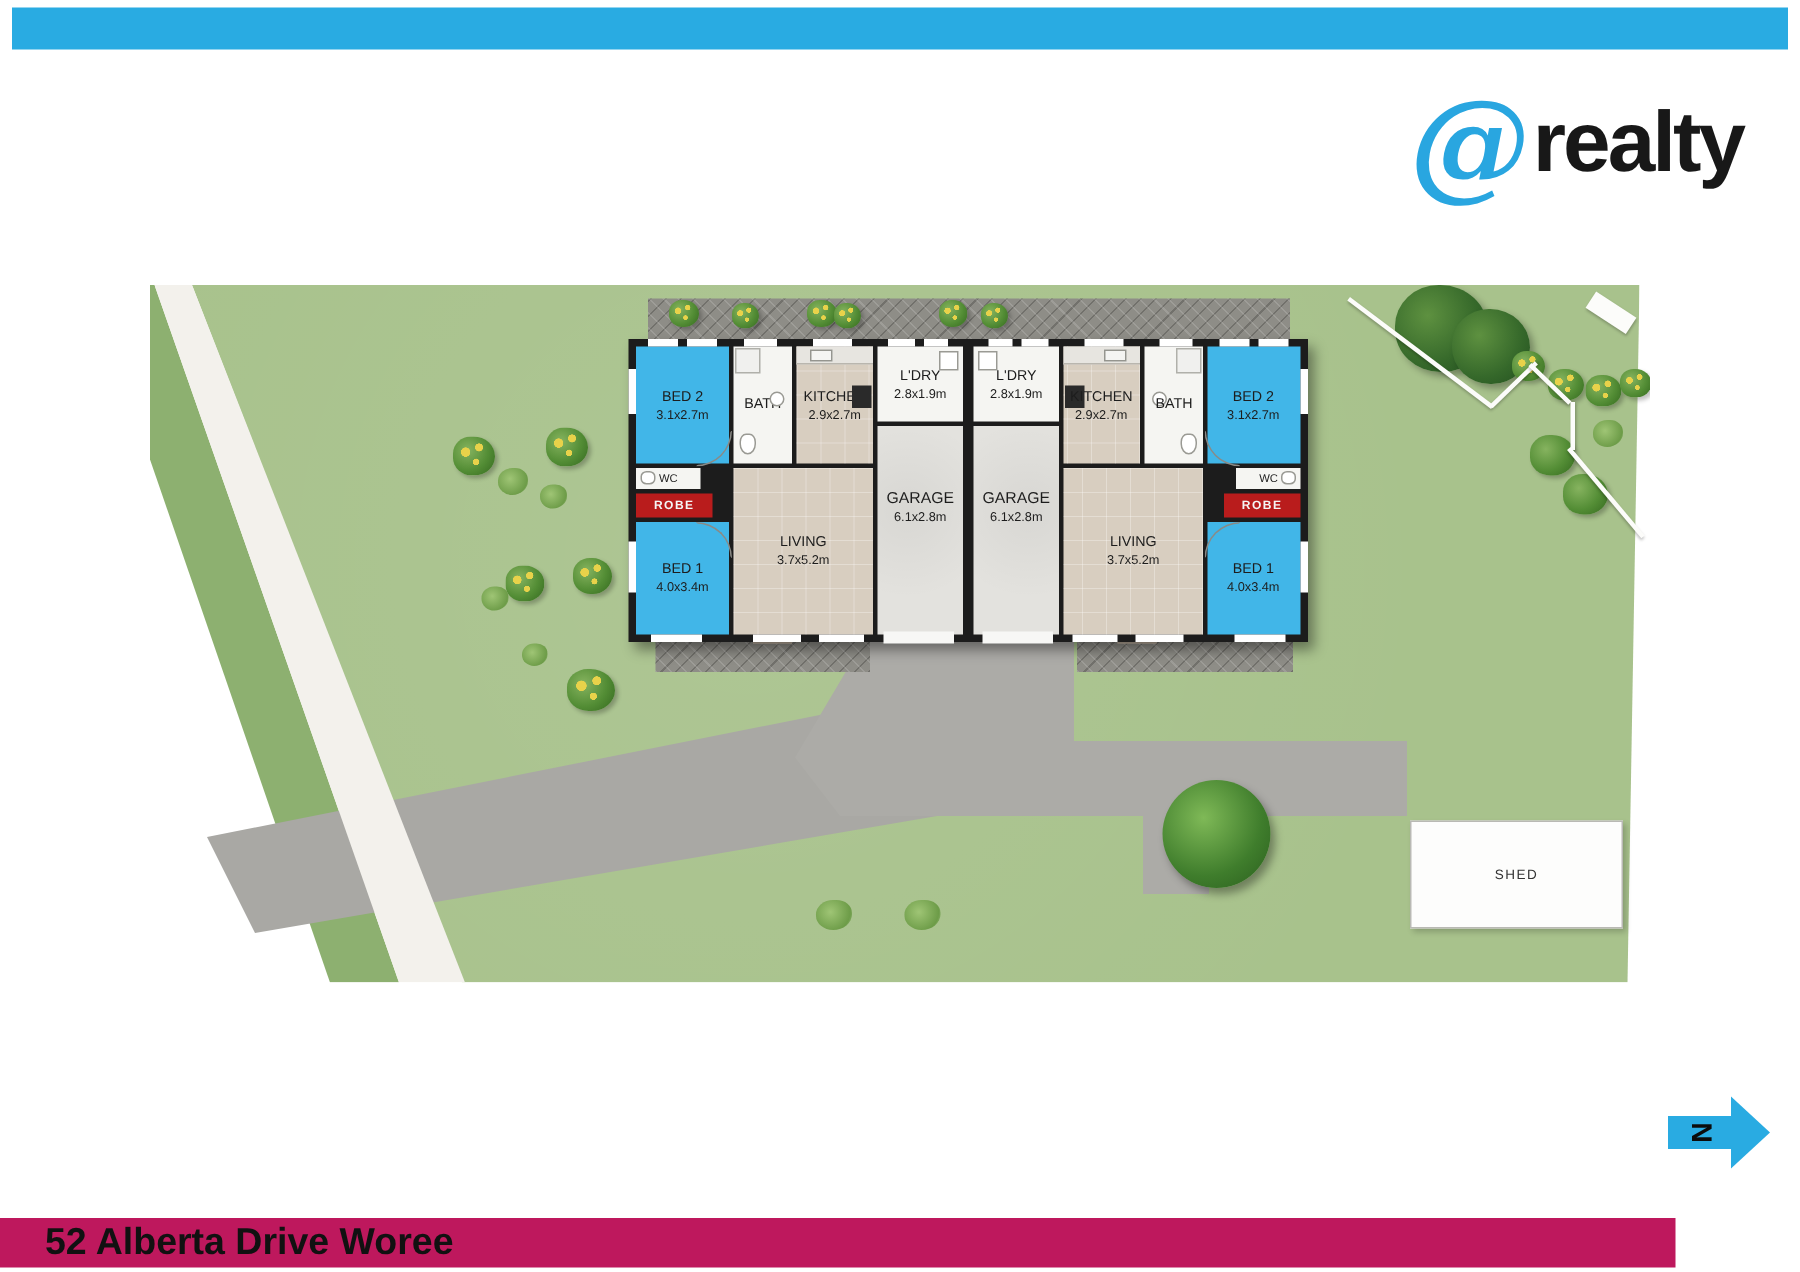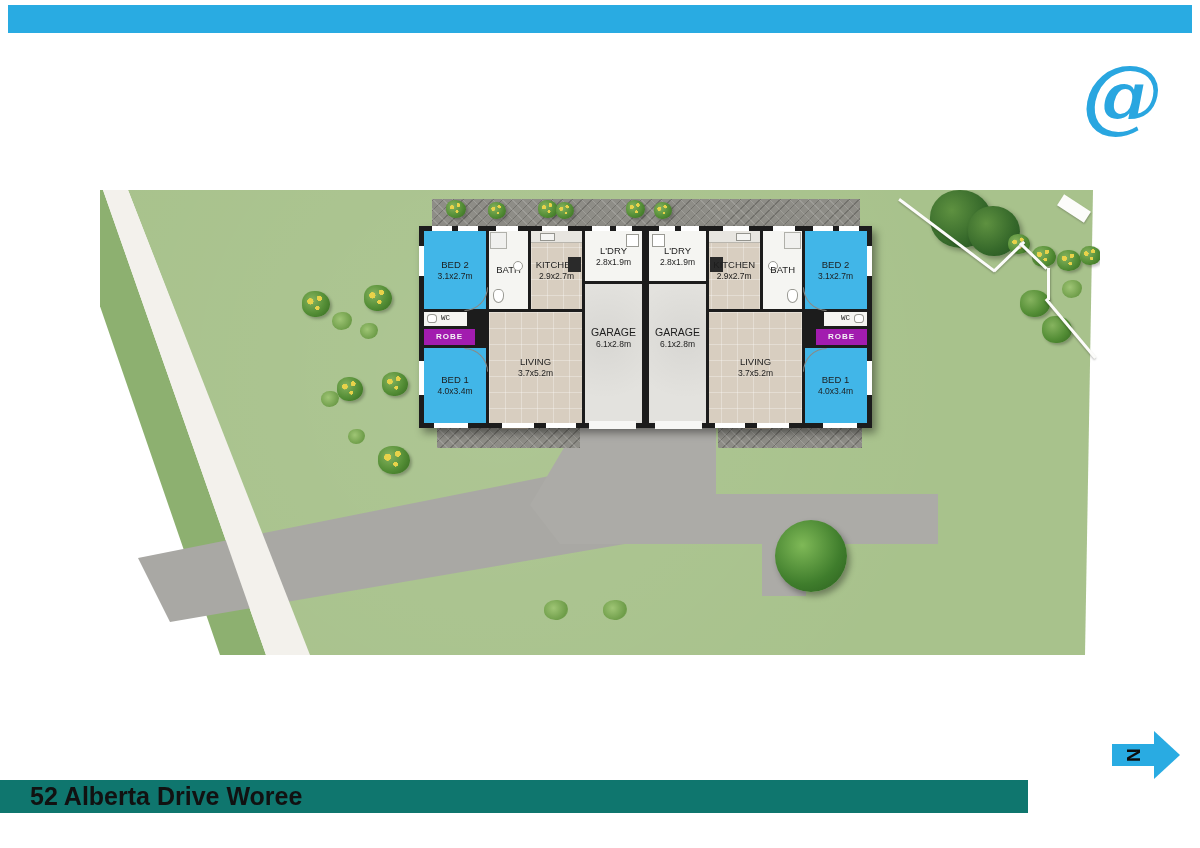--- a/index.html
+++ b/index.html
@@ -2,21 +2,21 @@
 <html><head>
 <meta charset="utf-8">
 <style>
   html,body{margin:0;padding:0;background:#ffffff;}
   #page{position:relative;width:1200px;height:848px;background:#fff;overflow:hidden;
         font-family:"Liberation Sans", sans-serif;}
   .abs{position:absolute;}
 
   
   #top-bar{left:8px;top:5px;width:1184px;height:28px;background:#29abe2;}
-  #address-bar{left:0;top:780px;width:1028px;height:33px;background:#0f766e;
+  #address-bar{left:0;top:812px;width:1117px;height:33px;background:#be185d;
     display:flex;align-items:center;}
   #address-bar span{margin-left:30px;font-size:25px;font-weight:bold;color:#111;}
 
   
   #logo{right:38px;top:52px;height:86px;display:flex;align-items:center;}
   #logo .at{font-family:"DejaVu Serif", serif;font-style:italic;font-weight:bold;
     font-size:80px;color:#29a6e0;line-height:1;}
   #logo .word{font-size:57px;font-weight:bold;color:#181818;letter-spacing:-2px;
     margin-left:2px;}
 
@@ -81,23 +81,23 @@
   .unit.flipped .fixture{transform:scaleX(-1);}
 
   .bed-blue{background:#41b6e8;}
   .floor-white{background:#f5f5f2;}
   .floor-tile{background-color:#d8cec0;
     background-image:linear-gradient(rgba(255,255,255,.3) 1px, transparent 1px),
                      linear-gradient(90deg, rgba(255,255,255,.3) 1px, transparent 1px);
     background-size:16px 16px;}
   .floor-concrete{background:#e3e2de;
     background-image:radial-gradient(circle at 35% 40%, rgba(0,0,0,.05), transparent 65%);}
-  .robe-bar{background:#a21caf;align-items:center;}
+  .robe-bar{background:#b91c1c;align-items:center;}
   .robe-bar .nm{font-size:8px;font-weight:bold;color:#f5f5f5;letter-spacing:1px;}
-  .wc-label .nm{font-size:7.5px;font-family:Liberation Mono, monospace;}
+  .wc-label .nm{font-size:7.5px;}
 
   .win{position:absolute;background:#ffffff;}
   .gdoor{position:absolute;background:#f7f7f5;}
   .arc{position:absolute;border:1px solid #8a8a86;background:transparent;}
   .fixture{position:absolute;box-sizing:border-box;}
 
   
   #plan-title{left:0;top:676px;width:1200px;text-align:center;
     font-size:23px;font-weight:bold;color:#111;letter-spacing:.5px;}
   #disclaimer{left:30px;top:776px;width:700px;font-size:9px;line-height:10.5px;color:#3a3a3a;}
@@ -113,20 +113,21 @@
 </style>
 </head>
 <body>
 
 <div id="page">
 
   <div id="top-bar" class="abs"></div>
 
   <div id="logo" class="abs">
     <span class="at">@</span>
+    <span class="word">realty</span>
   </div>
 
   <div id="site" class="abs">
     <div id="verge" class="layer"></div>
     <div id="lawn" class="layer"></div>
     <div id="driveway-band" class="layer"></div>
     <div id="driveway-apron" class="layer"></div>
     <div id="footpath" class="layer"></div>
 
     <div class="abs paving" style="left:332px;top:9px;width:428px;height:30px;"></div>
@@ -165,20 +166,23 @@
     <div class="bush" style="left:942px;top:126px;width:30px;height:27px;"></div>
     <div id="big-tree" class="abs"></div>
 
     <div class="fence" style="left:800px;top:8px;width:120px;transform:rotate(37deg);"></div>
     <div class="fence" style="left:893px;top:80px;width:42px;transform:rotate(-44deg);"></div>
     <div class="fence" style="left:921px;top:52px;width:37px;transform:rotate(44deg);"></div>
     <div class="fence" style="left:947px;top:78px;width:3px;height:32px;"></div>
     <div class="fence" style="left:947px;top:108px;width:77px;transform:rotate(50deg);"></div>
     <div id="fence-gate" class="abs"></div>
 
+    <div id="shed" class="abs">
+      <span>SHED</span>
+    </div>
 
     <div id="building" class="abs">
 
       <div id="unit-left" class="unit">
         <div class="room bed-blue" style="left:0;top:0;width:62px;height:78px;">
           <div class="room-label">
               <span class="nm">BED 2</span>
               <span class="dm">3.1x2.7m</span>
             </div>
         </div>

